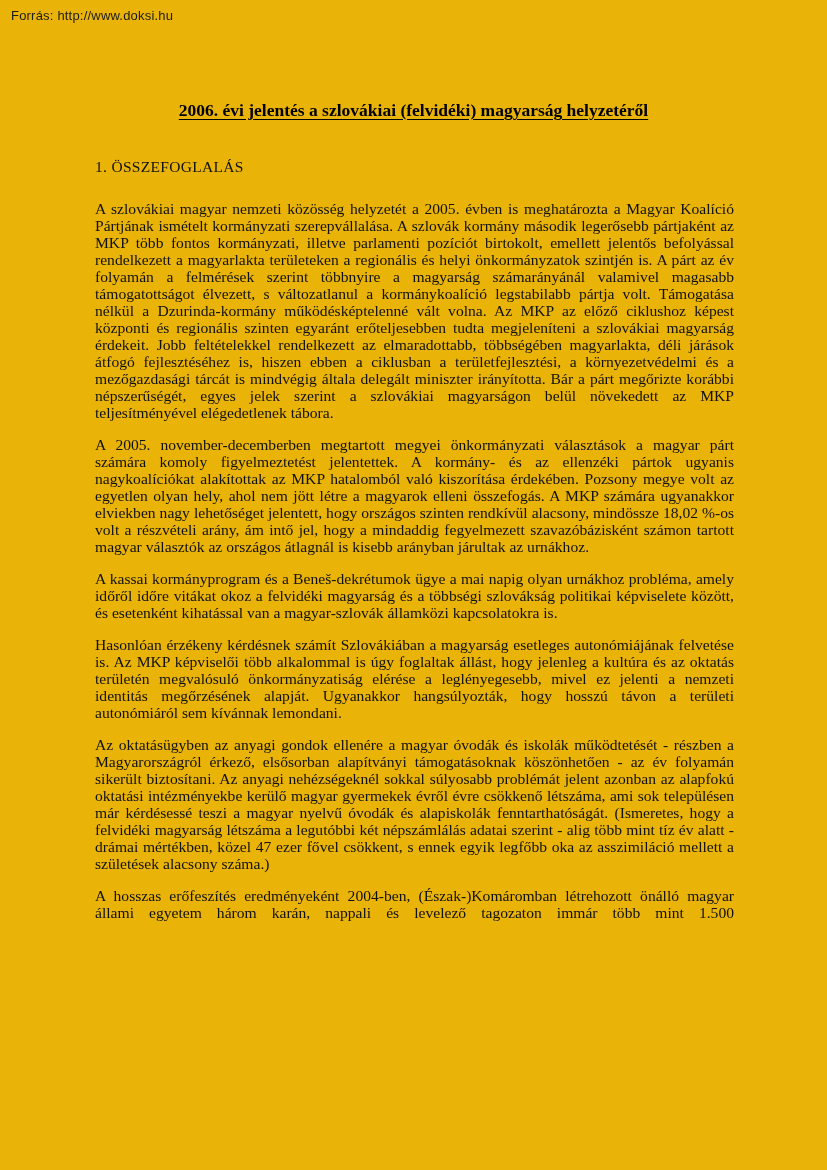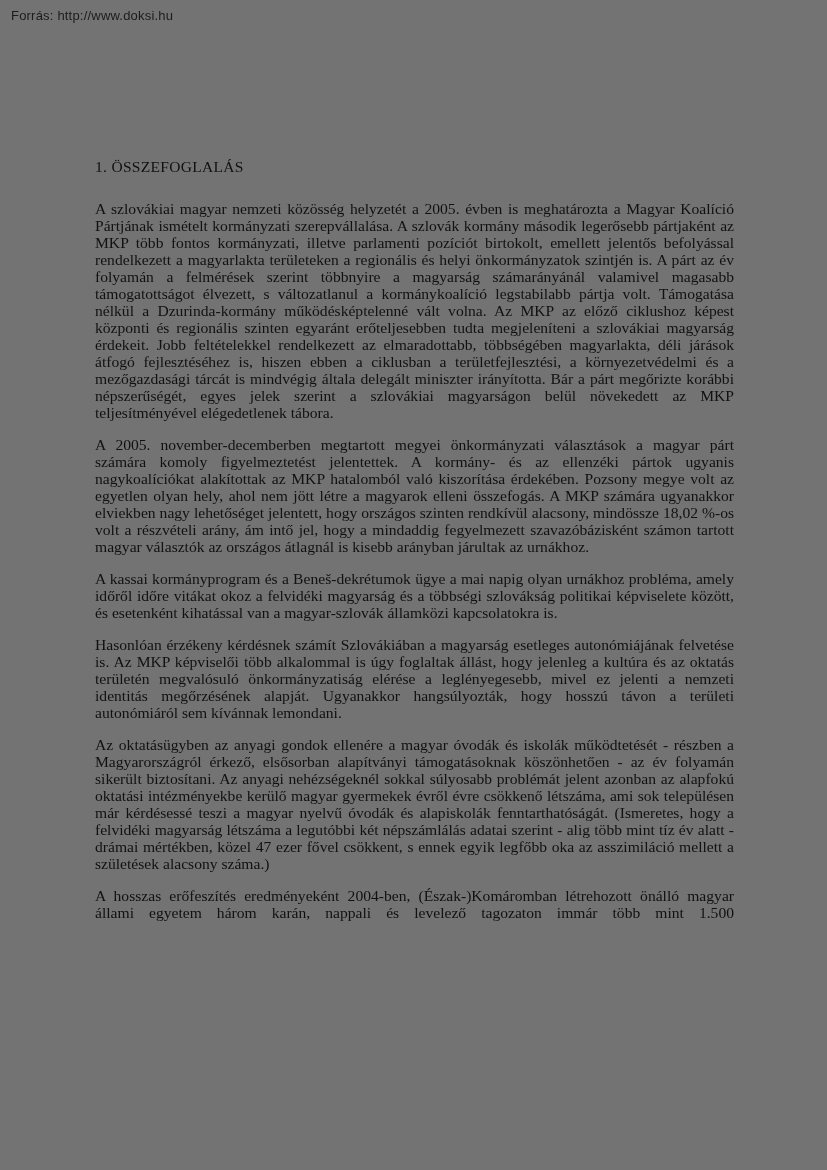--- a/index.html
+++ b/index.html
@@ -4,21 +4,21 @@
 <style>
   html, body {
     margin: 0;
     padding: 0;
     background: #ffffff;
   }
   .page {
     position: relative;
     width: 827px;
     height: 1170px;
-    background: #737373;
+    background: #eab308;
     color: #111111;
     font-family: "Liberation Serif", "DejaVu Serif", serif;
     overflow: hidden;
   }
   .source-note {
     position: absolute;
     top: 8px;
     left: 11px;
     font-family: "Liberation Sans", "DejaVu Sans", sans-serif;
     font-size: 13px;
@@ -66,20 +66,21 @@
     margin-bottom: 8px;
   }
 </style>
 </head>
 <body>
 
 <div class="page">
 
   <div class="source-note">Forrás: http://www.doksi.hu</div>
 
+  <h1 class="doc-title">2006. évi jelentés a szlovákiai (felvidéki) magyarság helyzetéről</h1>
 
   <h2 class="section-heading">1. ÖSSZEFOGLALÁS</h2>
 
   <div class="content">
     <p>A szlovákiai magyar nemzeti közösség helyzetét a 2005. évben is meghatározta a Magyar Koalíció Pártjának ismételt kormányzati szerepvállalása. A szlovák kormány második legerősebb pártjaként az MKP több fontos kormányzati, illetve parlamenti pozíciót birtokolt, emellett jelentős befolyással rendelkezett a magyarlakta területeken a regionális és helyi önkormányzatok szintjén is. A párt az év folyamán a felmérések szerint többnyire a magyarság számarányánál valamivel magasabb támogatottságot élvezett, s változatlanul a kormánykoalíció legstabilabb pártja volt. Támogatása nélkül a Dzurinda-kormány működésképtelenné vált volna. Az MKP az előző ciklushoz képest központi és regionális szinten egyaránt erőteljesebben tudta megjeleníteni a szlovákiai magyarság érdekeit. Jobb feltételekkel rendelkezett az elmaradottabb, többségében magyarlakta, déli járások átfogó fejlesztéséhez is, hiszen ebben a ciklusban a területfejlesztési, a környezetvédelmi és a mezőgazdasági tárcát is mindvégig általa delegált miniszter irányította. Bár a párt megőrizte korábbi népszerűségét, egyes jelek szerint a szlovákiai magyarságon belül növekedett az MKP teljesítményével elégedetlenek tábora.</p>
     <p>A 2005. november-decemberben megtartott megyei önkormányzati választások a magyar párt számára komoly figyelmeztetést jelentettek. A kormány- és az ellenzéki pártok ugyanis nagykoalíciókat alakítottak az MKP hatalomból való kiszorítása érdekében. Pozsony megye volt az egyetlen olyan hely, ahol nem jött létre a magyarok elleni összefogás. A MKP számára ugyanakkor elviekben nagy lehetőséget jelentett, hogy országos szinten rendkívül alacsony, mindössze 18,02 %-os volt a részvételi arány, ám intő jel, hogy a mindaddig fegyelmezett szavazóbázisként számon tartott magyar választók az országos átlagnál is kisebb arányban járultak az urnákhoz.</p>
     <p>A kassai kormányprogram és a Beneš-dekrétumok ügye a mai napig olyan urnákhoz probléma, amely időről időre vitákat okoz a felvidéki magyarság és a többségi szlovákság politikai képviselete között, és esetenként kihatással van a magyar-szlovák államközi kapcsolatokra is.</p>
     <p>Hasonlóan érzékeny kérdésnek számít Szlovákiában a magyarság esetleges autonómiájának felvetése is. Az MKP képviselői több alkalommal is úgy foglaltak állást, hogy jelenleg a kultúra és az oktatás területén megvalósuló önkormányzatiság elérése a leglényegesebb, mivel ez jelenti a nemzeti identitás megőrzésének alapját. Ugyanakkor hangsúlyozták, hogy hosszú távon a területi autonómiáról sem kívánnak lemondani.</p>
     <p>Az oktatásügyben az anyagi gondok ellenére a magyar óvodák és iskolák működtetését - részben a Magyarországról érkező, elsősorban alapítványi támogatásoknak köszönhetően - az év folyamán sikerült biztosítani. Az anyagi nehézségeknél sokkal súlyosabb problémát jelent azonban az alapfokú oktatási intézményekbe kerülő magyar gyermekek évről évre csökkenő létszáma, ami sok településen már kérdésessé teszi a magyar nyelvű óvodák és alapiskolák fenntarthatóságát. (Ismeretes, hogy a felvidéki magyarság létszáma a legutóbbi két népszámlálás adatai szerint - alig több mint tíz év alatt - drámai mértékben, közel 47 ezer fővel csökkent, s ennek egyik legfőbb oka az asszimiláció mellett a születések alacsony száma.)</p>
     <p class="continues">A hosszas erőfeszítés eredményeként 2004-ben, (Észak-)Komáromban létrehozott önálló magyar állami egyetem három karán, nappali és levelező tagozaton immár több mint 1.500</p>

